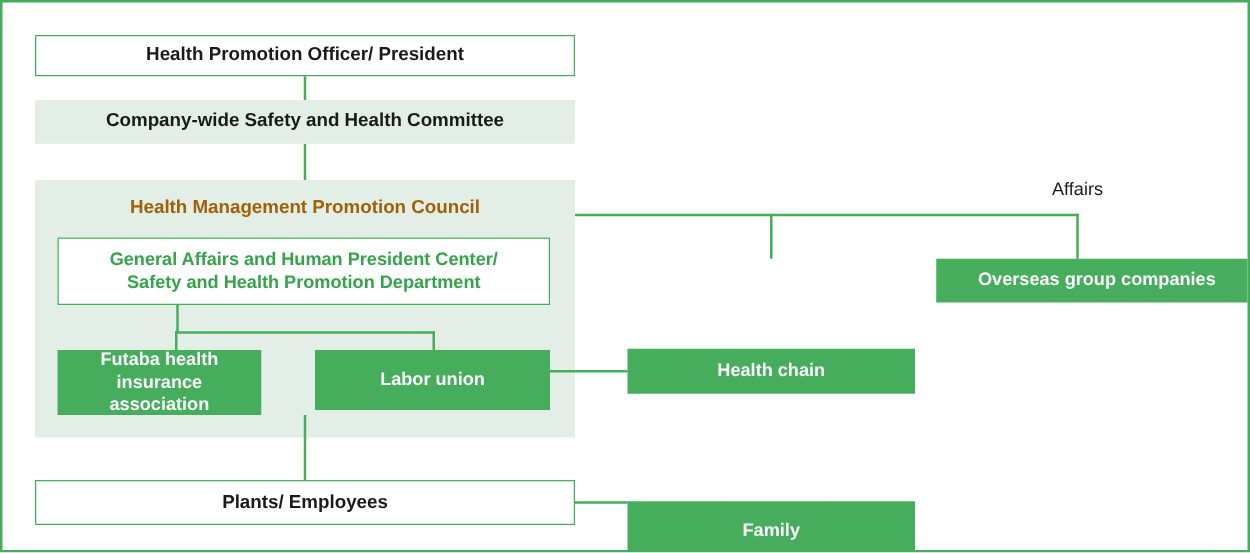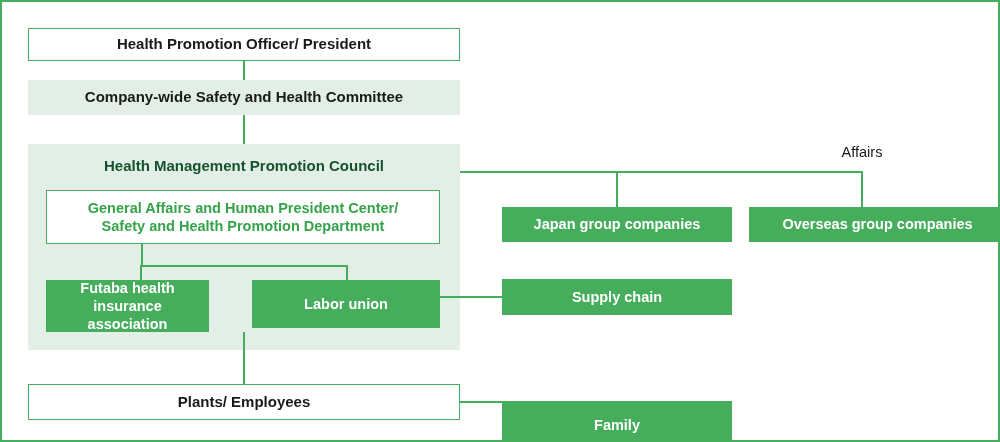--- a/index.html
+++ b/index.html
@@ -67,21 +67,21 @@
     background: #e3eee6;
     box-sizing: border-box;
   }
 
   .region-title {
     position: absolute;
     display: flex;
     align-items: center;
     justify-content: center;
     text-align: center;
-    color: #14532d;
+    color: #a16207;
     font-size: 15px;
     font-weight: 700;
   }
 
   .side-label {
     position: absolute;
     display: flex;
     align-items: center;
     justify-content: center;
     text-align: center;
@@ -135,25 +135,24 @@
   <div class="conn conn-v" style="left:241px; top:330px; width:2px; height:52px;"></div>
 
   <div class="node node-outline" style="left:26px; top:382px; width:432px; height:36px;">Plants/ Employees</div>
 
   <div class="conn conn-h" style="left:458px; top:169px; width:403px; height:2px;"></div>
   <div class="conn conn-v" style="left:614px; top:169px; width:2px; height:36px;"></div>
   <div class="conn conn-v" style="left:859px; top:169px; width:2px; height:36px;"></div>
 
   <div class="side-label" style="left:810px; top:140px; width:100px; height:20px;">Affairs</div>
 
-  <div class="node node-solid" style="left:500px; top:205px; width:230px; height:35px;">Japan group companies</div>
 
   <div class="node node-solid" style="left:747px; top:205px; width:257px; height:35px;">Overseas group companies</div>
 
   <div class="conn conn-h" style="left:438px; top:294px; width:62px; height:2px;"></div>
 
-  <div class="node node-solid" style="left:500px; top:277px; width:230px; height:36px;">Supply chain</div>
+  <div class="node node-solid" style="left:500px; top:277px; width:230px; height:36px;">Health chain</div>
 
   <div class="conn conn-h" style="left:458px; top:399px; width:42px; height:2px;"></div>
 
   <div class="node node-solid" style="left:500px; top:382px; width:230px; height:48px;margin-top:17px;">Family</div>
 
 </div>
 
 </body></html>

